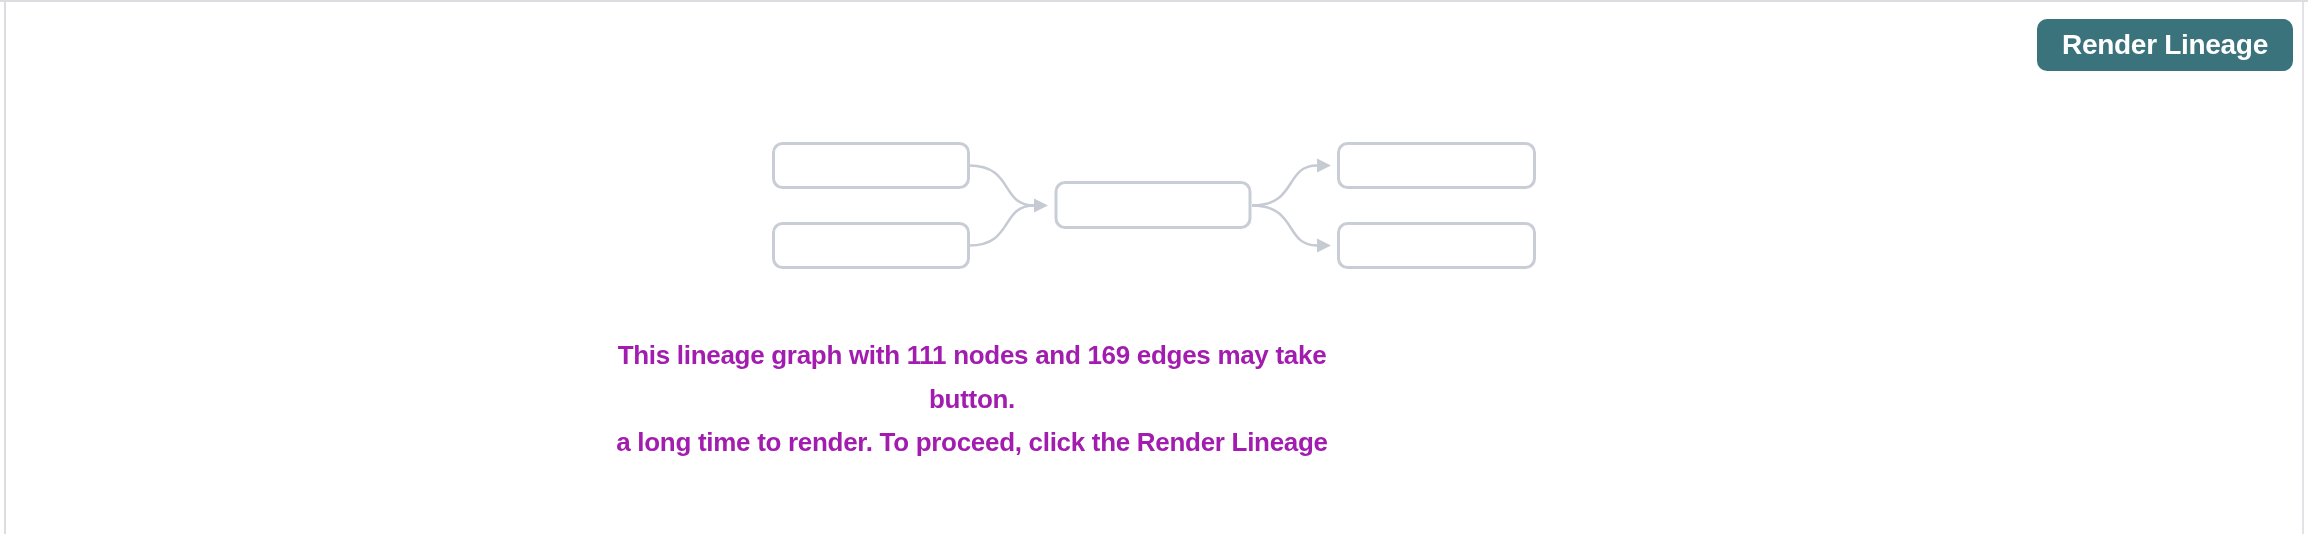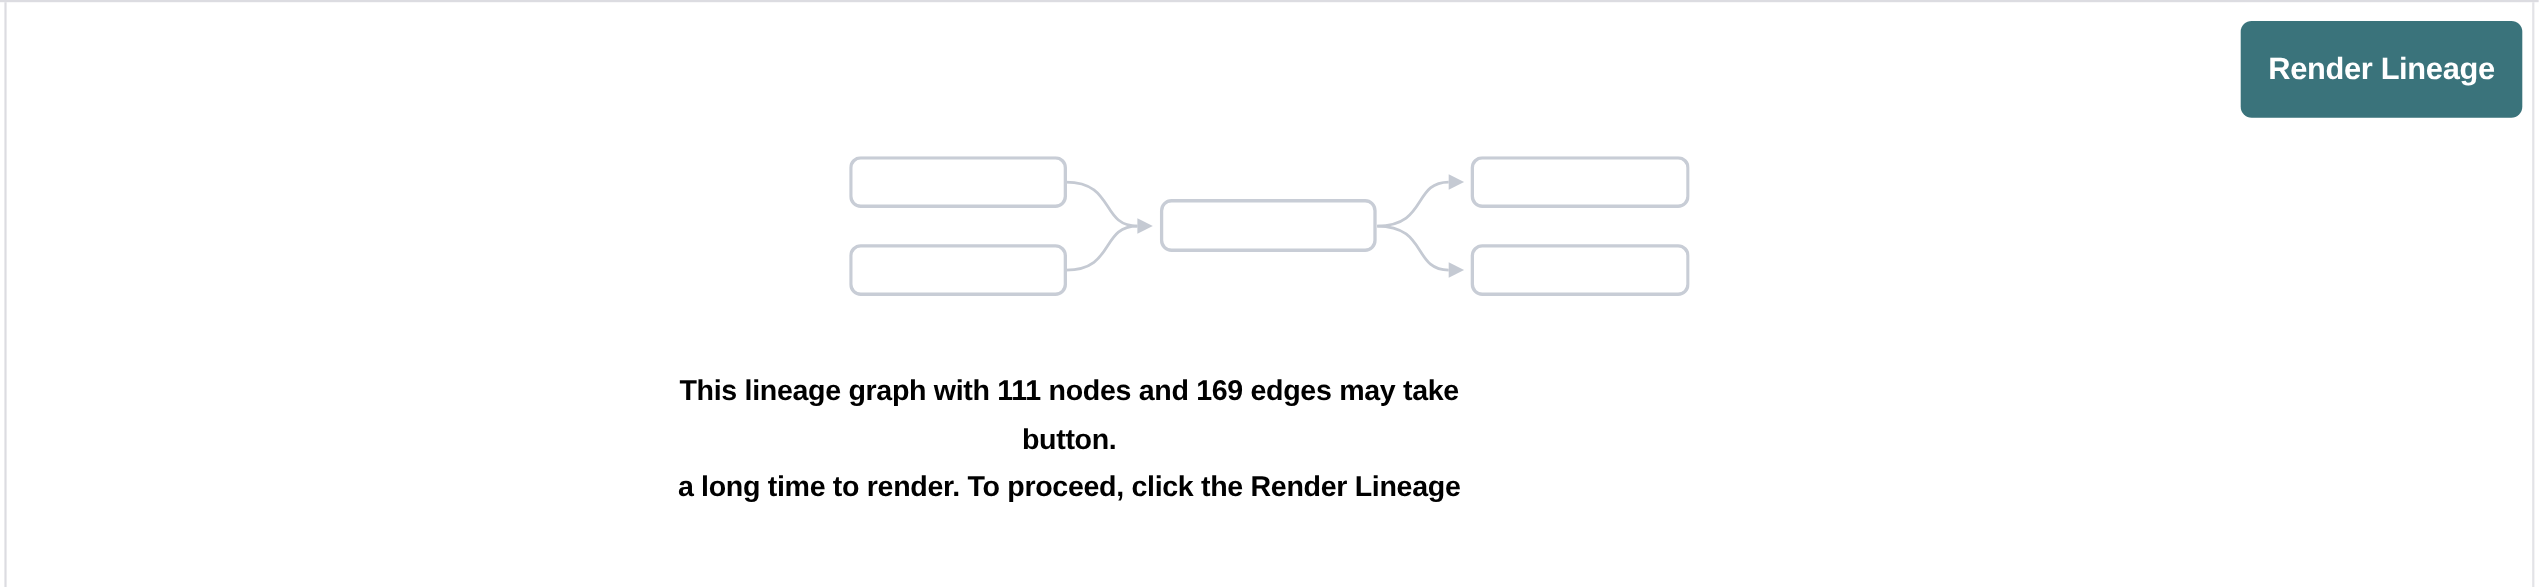--- a/index.html
+++ b/index.html
@@ -23,21 +23,21 @@
   }
   .border-right {
     position: absolute;
     left: 2302px; top: 0; bottom: 0;
     width: 2px;
     background: #e3e3e7;
   }
   .render-btn {
     position: absolute;
     top: 17px; right: 15px;
-    width: 256px; height: 88px;
+    width: 256px; height: 52px;
     background: #3a737b;
     color: #ffffff;
     border: none;
     border-radius: 10px;
     font-family: "Liberation Sans", sans-serif;
     font-size: 28px;
     font-weight: 700;
     letter-spacing: -0.3px;
     display: flex;
     align-items: center;
@@ -61,21 +61,21 @@
   }
   .diagram polygon {
     fill: #c5cad3;
   }
   .message {
     position: absolute;
     top: 332px;
     left: 0;
     width: 1944px;
     text-align: center;
-    color: #000000;
+    color: #a21caf;
     font-size: 26px;
     font-weight: 700;
     letter-spacing: -0.3px;
     line-height: 43.5px;
   }
 </style>
 </head>
 <body>
 
 <div class="panel">

